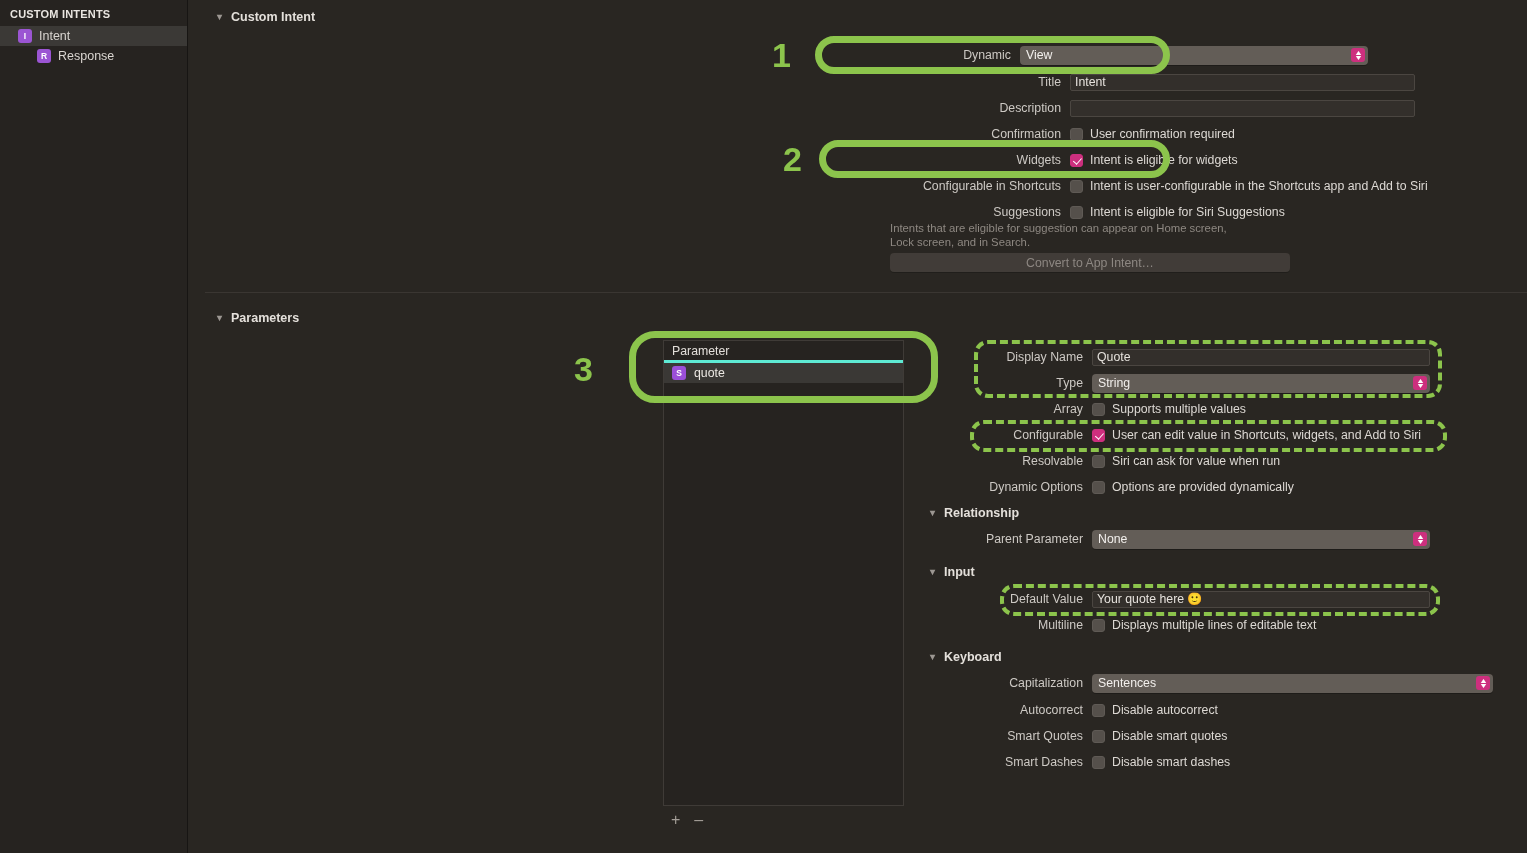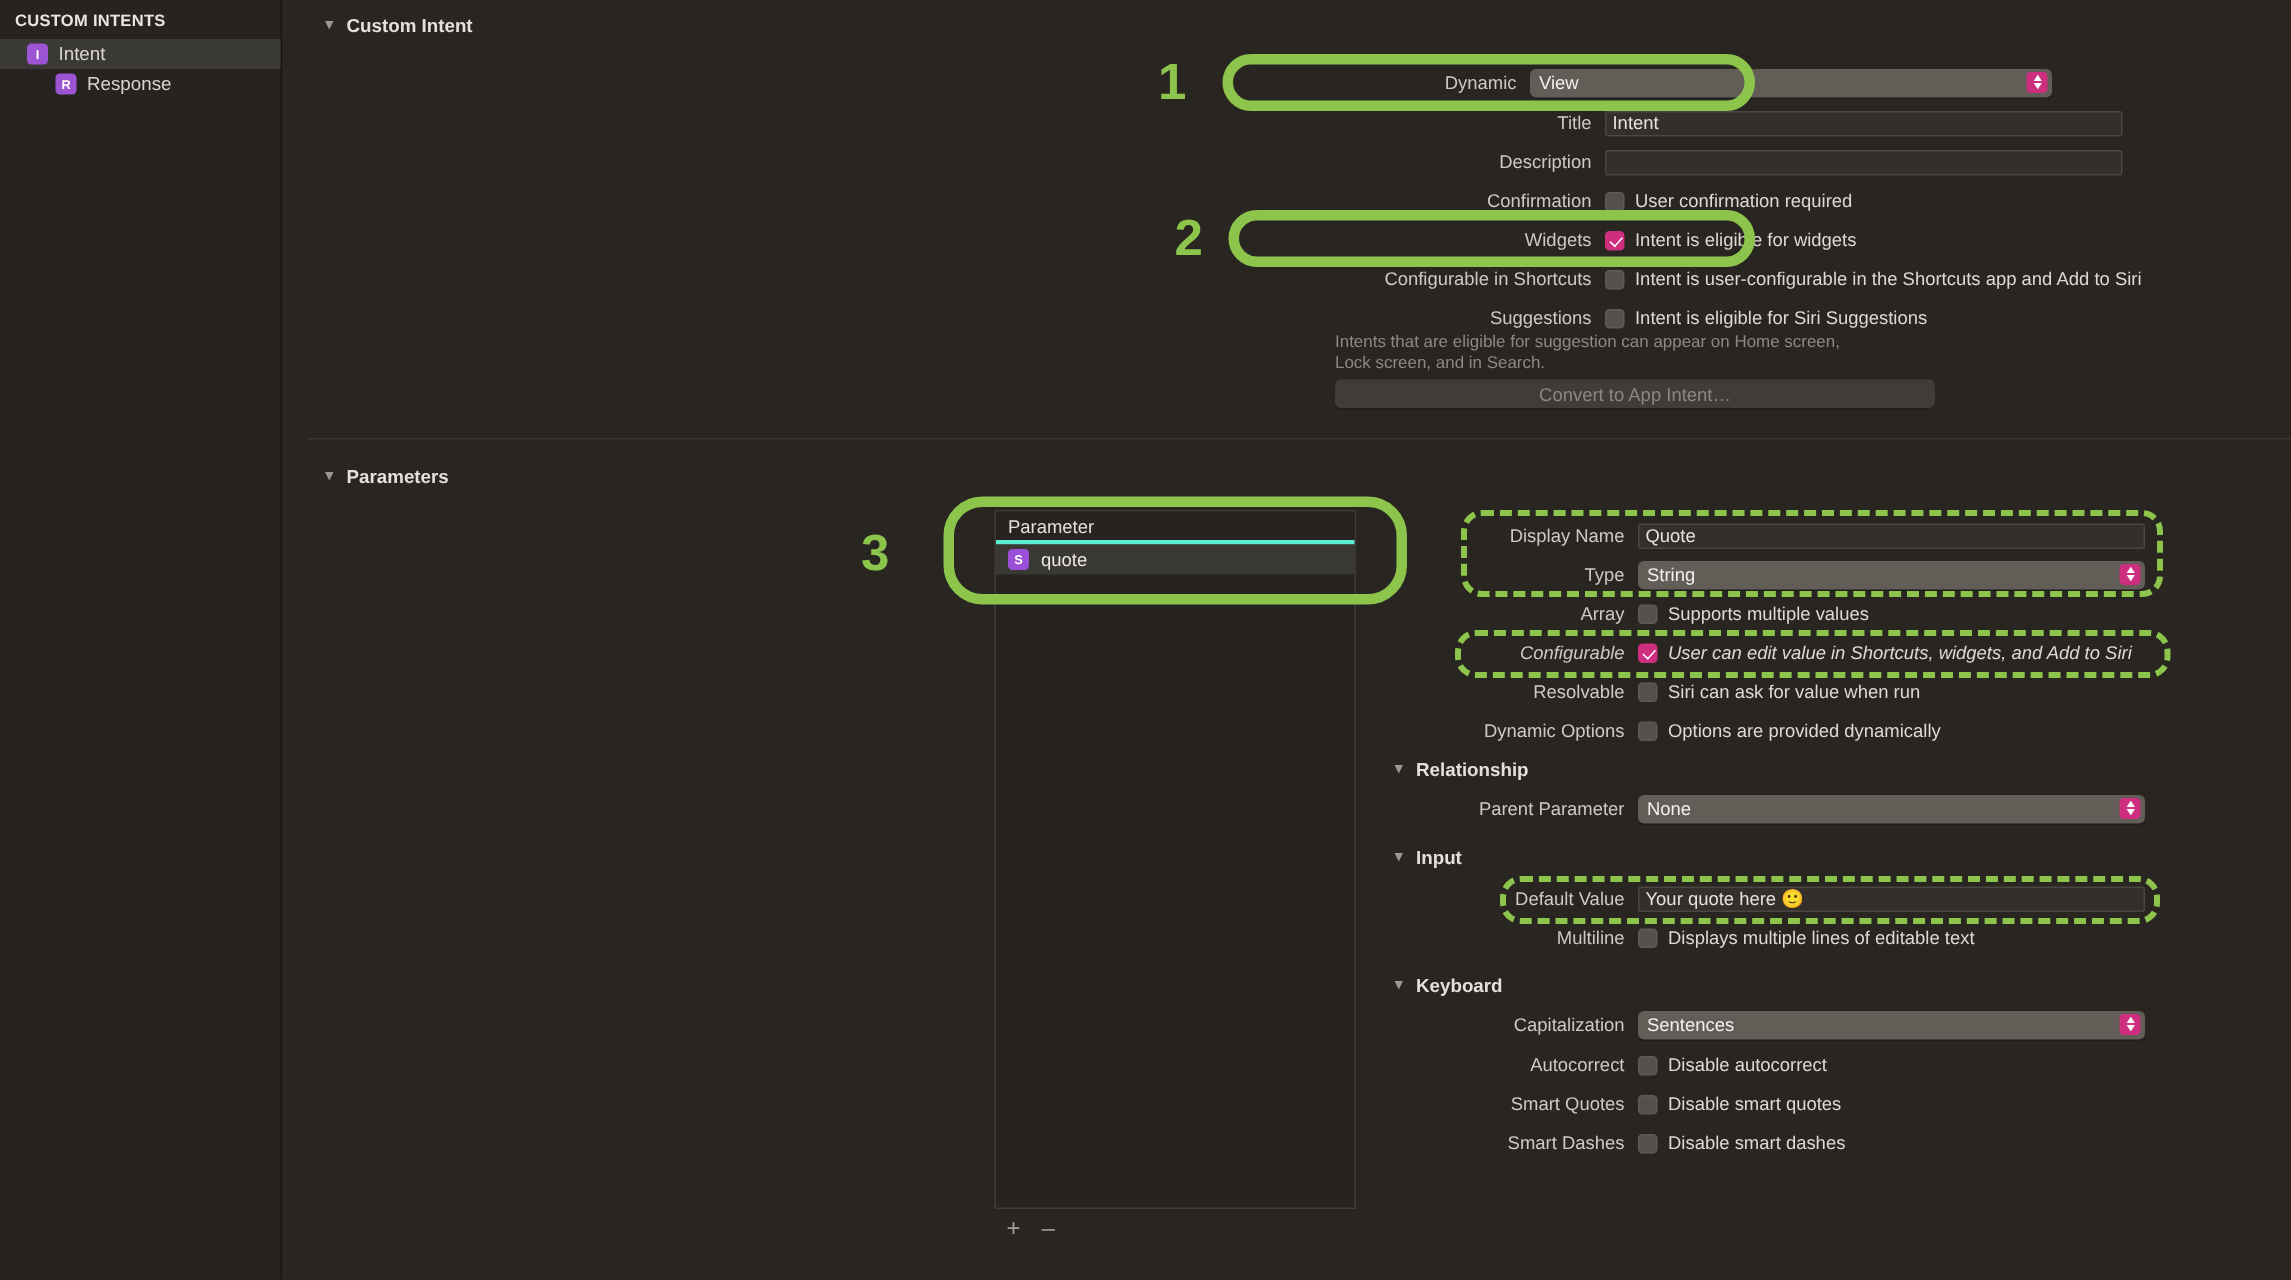--- a/index.html
+++ b/index.html
@@ -375,21 +375,21 @@
           </span>
       </span>
     </div>
 
     <div class="row" style="left:812px; top:399px;">
       <span class="lbl" style="width:92px;">Array</span>
       <span class="cbx"></span>
       <span class="cbx-text">Supports multiple values</span>
     </div>
 
-    <div class="row" style="left:790px; top:425px;font-style:italic;">
+    <div class="row" style="left:790px; top:425px;">
       <span class="lbl" style="width:114px;">Configurable</span>
       <span class="cbx on"></span>
       <span class="cbx-text">User can edit value in Shortcuts, widgets, and Add to Siri</span>
     </div>
 
     <div class="row" style="left:790px; top:451px;">
       <span class="lbl" style="width:114px;">Resolvable</span>
       <span class="cbx"></span>
       <span class="cbx-text">Siri can ask for value when run</span>
     </div>
@@ -432,21 +432,21 @@
       <span class="cbx-text">Displays multiple lines of editable text</span>
     </div>
 
     <div class="section-head" style="left:742px; top:650px;">
       <span class="disclosure">▾</span>
       <span>Keyboard</span>
     </div>
 
     <div class="row" style="left:690px; top:673px;">
       <span class="lbl" style="width:214px;">Capitalization</span>
-      <span class="popup" style="width:338px;">
+      <span class="popup" style="width:401px;">
         <span>Sentences</span>
         <span class="stepper">
             <i>▲</i>
             <i>▼</i>
           </span>
       </span>
     </div>
 
     <div class="row" style="left:690px; top:700px;">
       <span class="lbl" style="width:214px;">Autocorrect</span>

